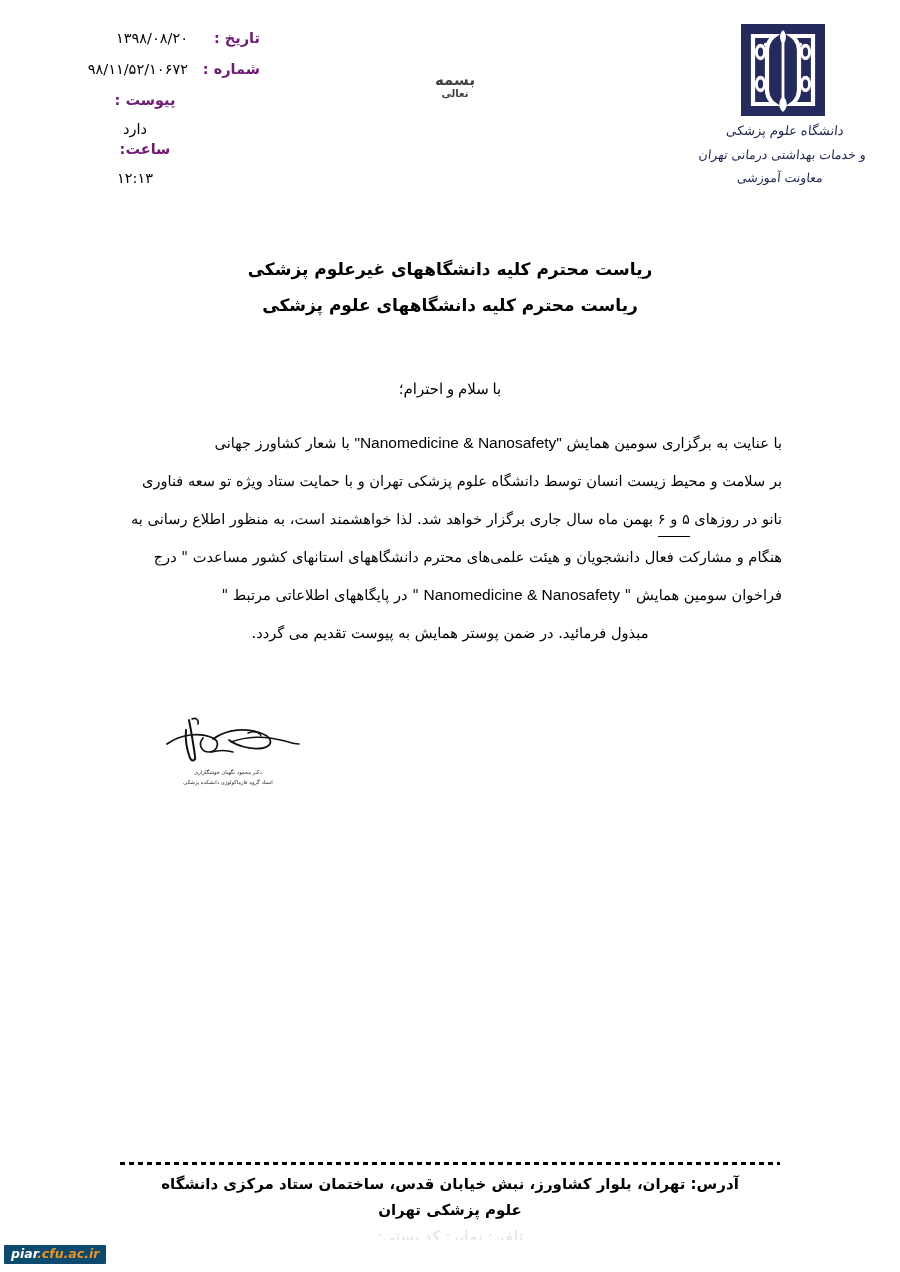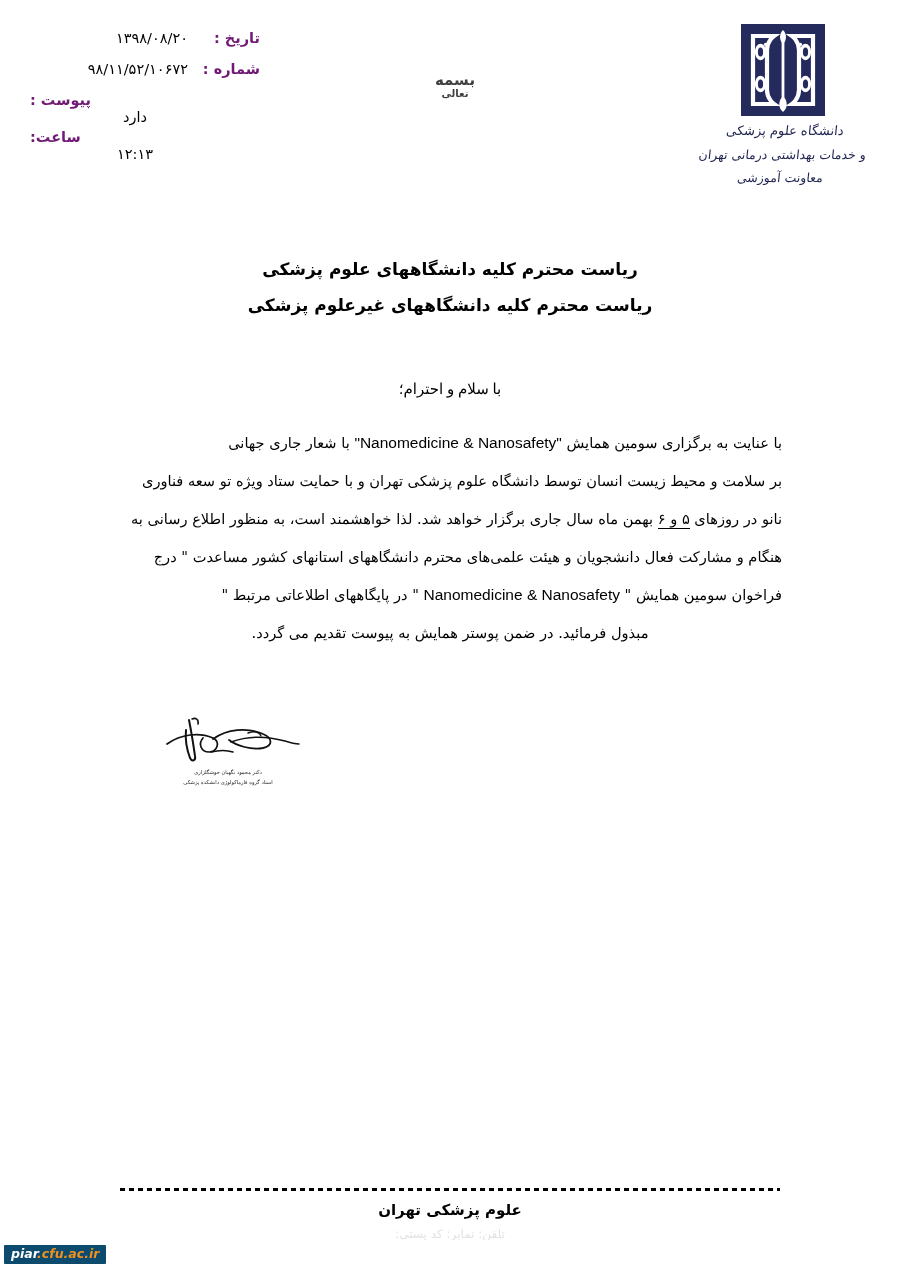--- a/index.html
+++ b/index.html
@@ -50,26 +50,26 @@
     font-size: 14.5px;
     color: #000;
     white-space: nowrap;
     letter-spacing: 0.3px;
   }
   .meta-row.stacked {
     display: block;
     margin-bottom: 4px;
     height: auto;
   }
-  .meta-row.stacked .meta-label { display: block; text-align: left; padding: 0; }
+  .meta-row.stacked .meta-label { display: block; text-align: center; padding: 0; }
   .meta-row.stacked .meta-value {
     display: block;
     text-align: center;
     padding-right: 20px;
-    margin-top: 1px;
+    margin-top: 13px;
   }
 
   
   .basmala {
     position: absolute;
     top: 72px;
     left: 390px;
     width: 130px;
     text-align: center;
     font-family: "DejaVu Sans", sans-serif;
@@ -165,21 +165,21 @@
     text-align: center;
   }
   .lat {
     font-family: "Liberation Sans", sans-serif;
     font-size: 15.5px;
     direction: ltr;
     unicode-bidi: isolate;
   }
   .uline {
     border-bottom: 1px solid #000;
-    padding-bottom: 1px;
+    padding-bottom: 9px;
   }
 
   
   .signature-block {
     position: absolute;
     top: 712px;
     left: 148px;
     width: 160px;
     text-align: center;
   }
@@ -217,21 +217,21 @@
     font-size: 15px;
     color: #000;
     line-height: 1.75;
     letter-spacing: 1.2px;
     padding: 0 70px;
   }
   .footer-faded {
     direction: rtl;
     text-align: center;
     font-family: "DejaVu Sans", sans-serif;
-    font-size: 12px;
+    font-size: 16px;
     color: #c9c9c9;
     letter-spacing: 2px;
     margin-top: 4px;
     height: 13px;
     overflow: hidden;
     opacity: 0.55;
   }
 
   
   .watermark {
@@ -309,31 +309,31 @@
       <ellipse cx="64.5" cy="60" rx="2.6" ry="4.6" fill="#242a5c"></ellipse>
     </svg>
     <div class="logo-caption">
       <span class="l1">دانشگاه علوم پزشکی</span>
       <span class="l2">و خدمات بهداشتی درمانی تهران</span>
       <span class="l3">معاونت آموزشی</span>
     </div>
   </div>
 
   <div class="addressees">
+    <div class="addressee-line">ریاست محترم کلیه دانشگاههای غیرعلوم پزشکی</div>
     <div class="addressee-line">ریاست محترم کلیه دانشگاههای علوم پزشکی</div>
-    <div class="addressee-line">ریاست محترم کلیه دانشگاههای غیرعلوم پزشکی</div>
   </div>
 
   <div class="greeting">با سلام و احترام؛</div>
 
   <div class="body-block">
 
     <div class="body-line">
       <span>با عنایت به برگزاری سومین همایش</span>
-      <span class="lat">"Nanomedicine &amp; Nanosafety"</span><span> با شعار جاری جهانی</span>
+      <span class="lat">"Nanomedicine &amp; Nanosafety"</span><span> با شعار کشاورز جهانی</span>
     </div>
 
     <div class="body-line">بر سلامت و محیط زیست انسان توسط دانشگاه علوم پزشکی تهران و با حمایت ستاد ویژه تو سعه فناوری</div>
 
     <div class="body-line">
       <span>نانو در روزهای </span><span class="uline">۵ و ۶</span><span> بهمن ماه سال جاری برگزار خواهد شد. لذا خواهشمند است، به منظور اطلاع رسانی به</span>
     </div>
 
     <div class="body-line">هنگام و مشارکت فعال دانشجویان و هیئت علمی‌های محترم دانشگاههای استانهای کشور مساعدت " درج</div>
 
@@ -356,20 +356,21 @@
         <path d="M60 40 C 68 38, 76 38, 82 40" stroke-width="1.5"></path>
         <path d="M97 21 C 103 19, 108 20, 110 24" stroke-width="1.4"></path>
       </g>
     </svg>
     <div class="sig-name">دکتر محمود نگهبان خوشگلزاری</div>
     <div class="sig-name">استاد گروه فارماکولوژی دانشکده پزشکی</div>
   </div>
 
   <div class="footer">
     <div class="footer-rule"></div>
+    <div class="footer-text">آدرس: تهران، بلوار کشاورز، نبش خیابان قدس، ساختمان ستاد مرکزی دانشگاه</div>
     <div class="footer-text">علوم پزشکی تهران</div>
     <div class="footer-faded">تلفن:            نمابر:            کد پستی:</div>
   </div>
 
   <div class="watermark">
     <span class="wm-a">piar</span><span class="wm-b">.cfu.ac.ir</span>
   </div>
 
 </div>
 

